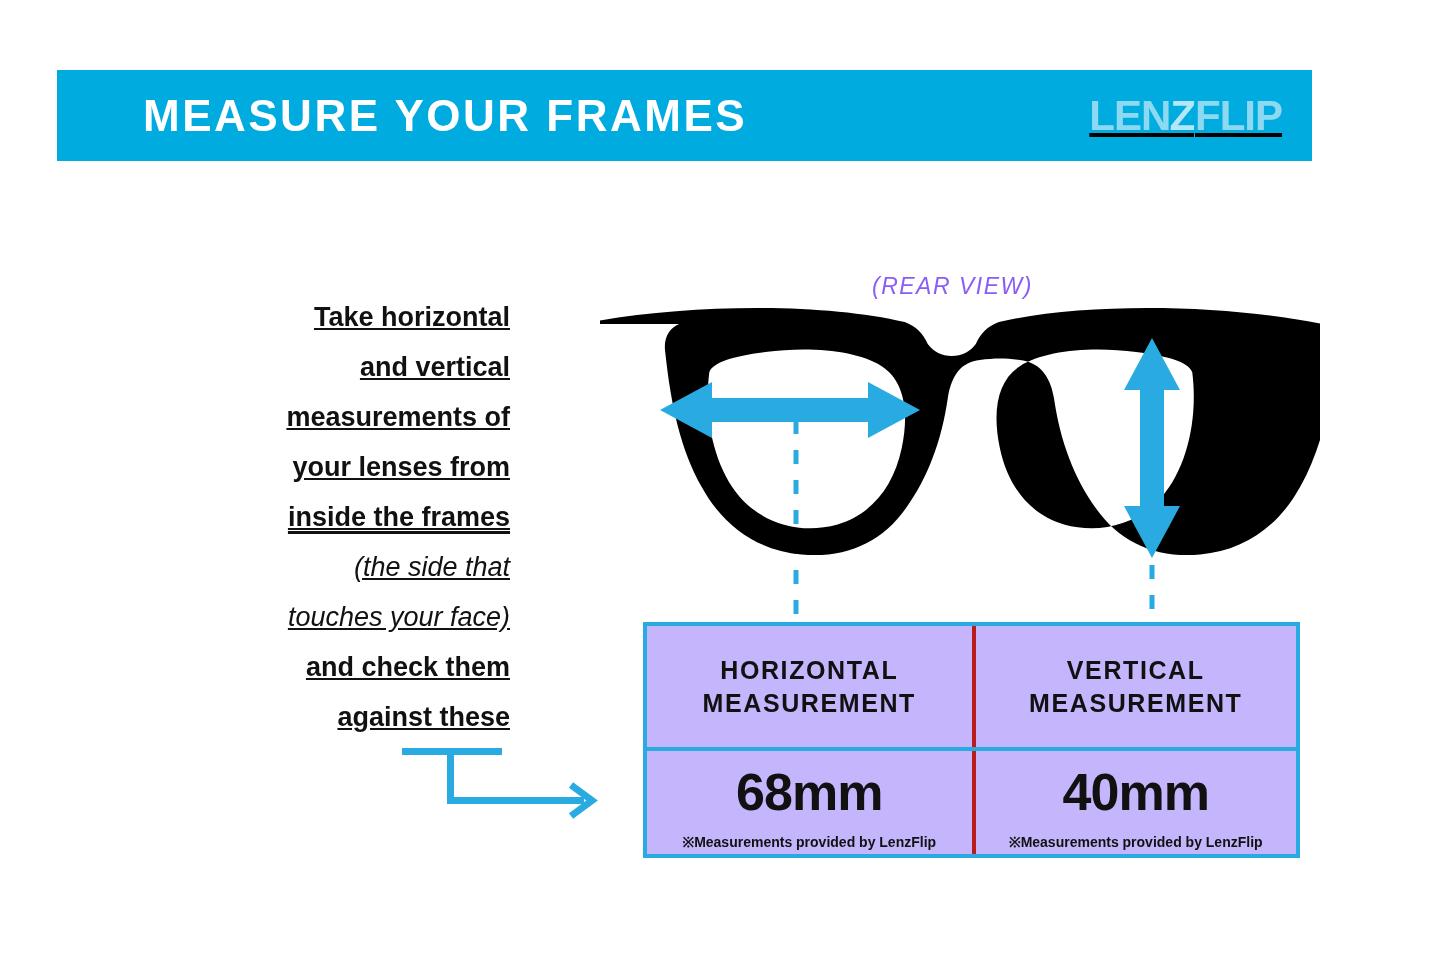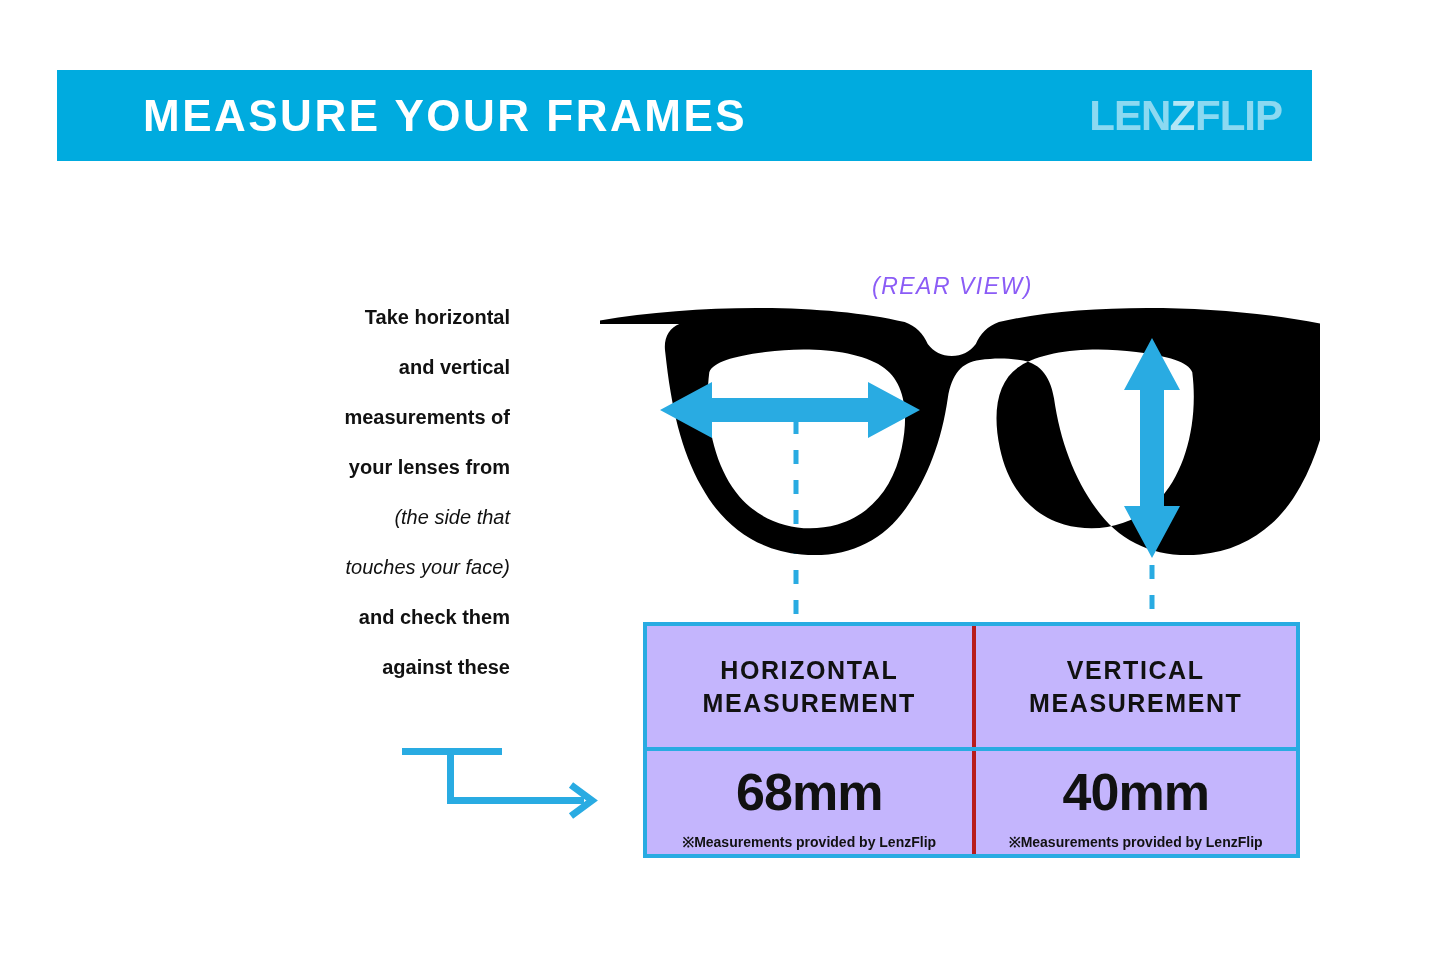--- a/index.html
+++ b/index.html
@@ -44,20 +44,21 @@
   }
 
   #brand-logo {
     position: absolute;
     right: 30px;
     top: 50%;
     transform: translateY(-50%);
     display: flex;
     align-items: flex-end;
     line-height: 1;
+    text-decoration: underline;
   }
   .logo-text {
     font-size: 42px;
     font-weight: bold;
     letter-spacing: -1px;
     color: rgba(255,255,255,0.55);
     line-height: 1;
     font-family: "Liberation Sans", sans-serif;
   }
   .logo-z {
@@ -68,23 +69,24 @@
   }
 
   
   #instruction-text {
     position: absolute;
     left: 150px;
     top: 292px;
     width: 360px;
     text-align: right;
     color: #111111;
-    font-size: 20px;
+    font-size: 27px;
     font-weight: bold;
     line-height: 50px;
+    text-decoration: underline;
   }
   #instruction-text .underlined {
     text-decoration: underline;
     text-decoration-thickness: 3px;
     text-underline-offset: 5px;
   }
   #instruction-text .italic-note {
     font-style: italic;
     font-weight: normal;
   }
@@ -197,20 +199,21 @@
       <span class="logo-text logo-z">Z</span>
       <span class="logo-text">FLIP</span>
     </div>
   </div>
 
   <div id="instruction-text">
     <div>Take horizontal</div>
     <div>and vertical</div>
     <div>measurements of</div>
     <div>your lenses from</div>
+    <div><span class="underlined">inside the frames</span></div>
     <div class="italic-note">(the side that</div>
     <div class="italic-note">touches your face)</div>
     <div>and check them</div>
     <div>against these</div>
   </div>
 
   <svg id="connector-arrow" viewBox="0 0 215 85">
 
     <rect x="7" y="13" width="100" height="7" fill="#29ABE2"></rect>
 

